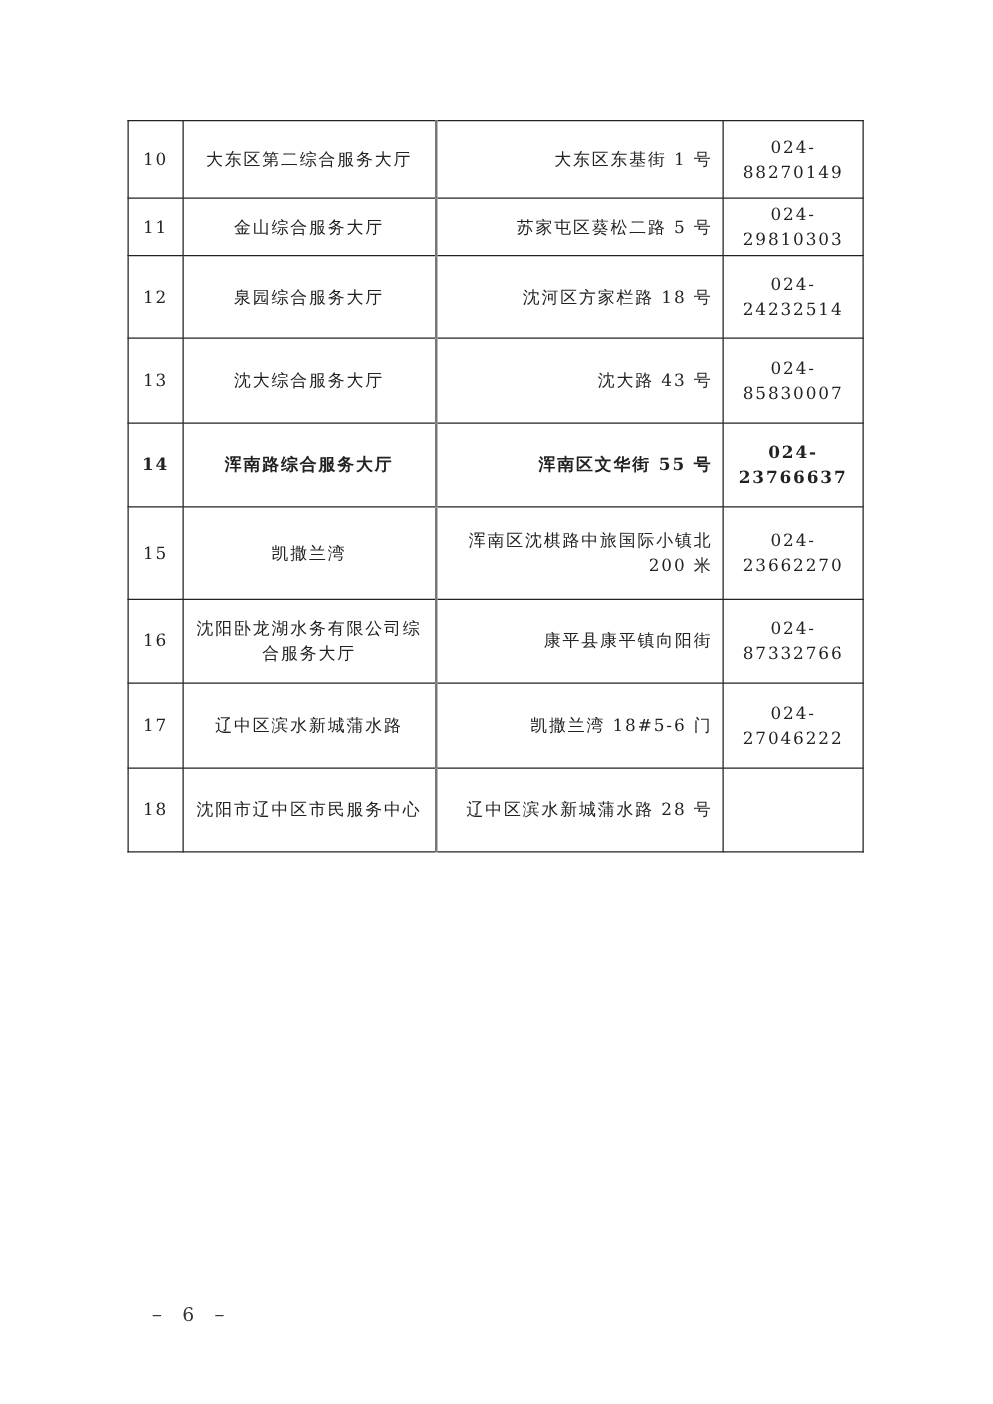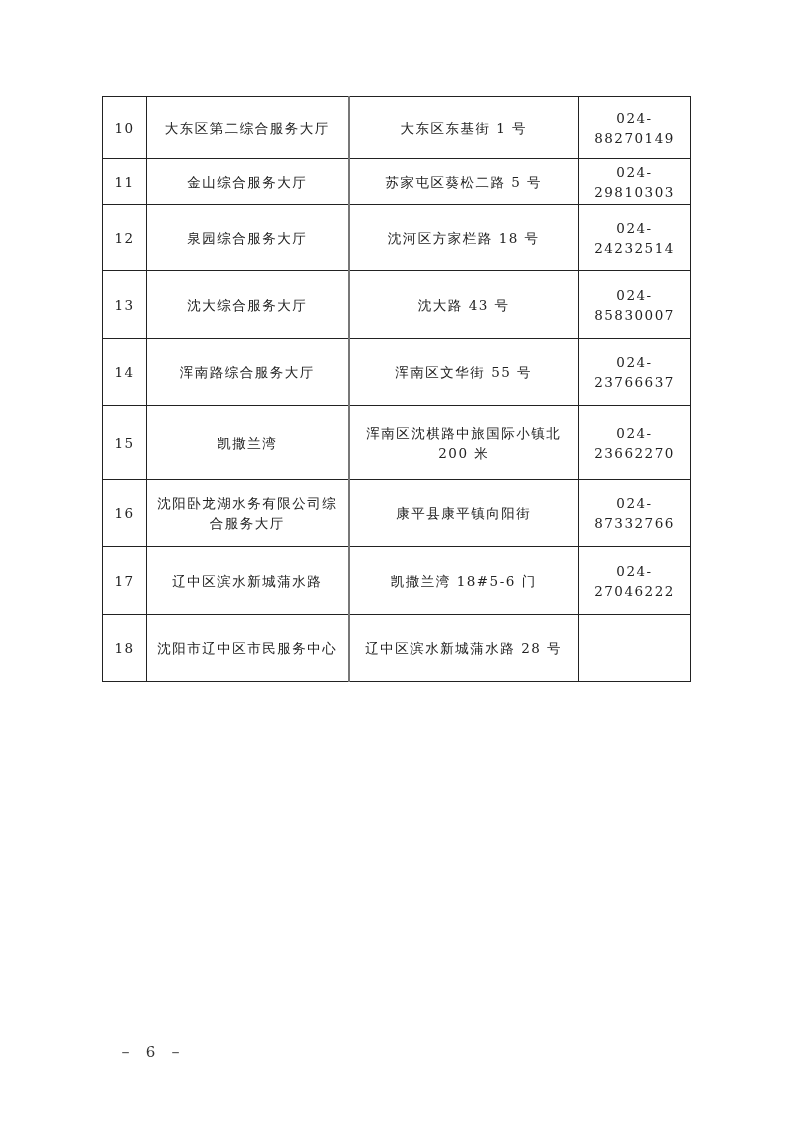--- a/index.html
+++ b/index.html
@@ -7,21 +7,21 @@
          font-family: "DejaVu Serif", "Liberation Serif", serif; color: #222; }
   .page { position: absolute; inset: 0; }
   table.service-table {
     position: absolute; left: 102px; top: 96px; width: 588px;
     border-collapse: collapse; table-layout: fixed; padding-left: 41px;
   }
   table.service-table td {
     border: 1.3px solid #222; text-align: center; vertical-align: middle;
     font-size: 13.5px; line-height: 20px; padding: 0 8px; letter-spacing: 1.5px;
   }
-  table.service-table td.col-addr { border-left-color: #777; border-left-width: 2px; }
+  table.service-table td.col-addr { border-left-color: #777; border-left-width: 2px; text-align: right; }
   td.col-no { letter-spacing: 0; }
   td.col-phone { letter-spacing: 0; padding: 0 2px; font-size: 13px; }
   .page-number {
     position: absolute; left: 118px; top: 1043px; font-size: 15px; letter-spacing: 4px; color: #333;
   }
 </style>
 </head>
 <body>
 
 <div class="page">
@@ -50,21 +50,21 @@
           <td class="col-name">泉园综合服务大厅</td>
           <td class="col-addr">沈河区方家栏路 18 号</td>
           <td class="col-phone">024-24232514</td>
         </tr>
         <tr style="height: 68px;">
           <td class="col-no">13</td>
           <td class="col-name">沈大综合服务大厅</td>
           <td class="col-addr">沈大路 43 号</td>
           <td class="col-phone">024-85830007</td>
         </tr>
-        <tr style="height: 67px;">
+        <tr style="height: 67px; font-weight: bold;">
           <td class="col-no">14</td>
           <td class="col-name">浑南路综合服务大厅</td>
           <td class="col-addr">浑南区文华街 55 号</td>
           <td class="col-phone">024-23766637</td>
         </tr>
         <tr style="height: 74px;">
           <td class="col-no">15</td>
           <td class="col-name">凯撒兰湾</td>
           <td class="col-addr">浑南区沈棋路中旅国际小镇北 200 米</td>
           <td class="col-phone">024-23662270</td>

